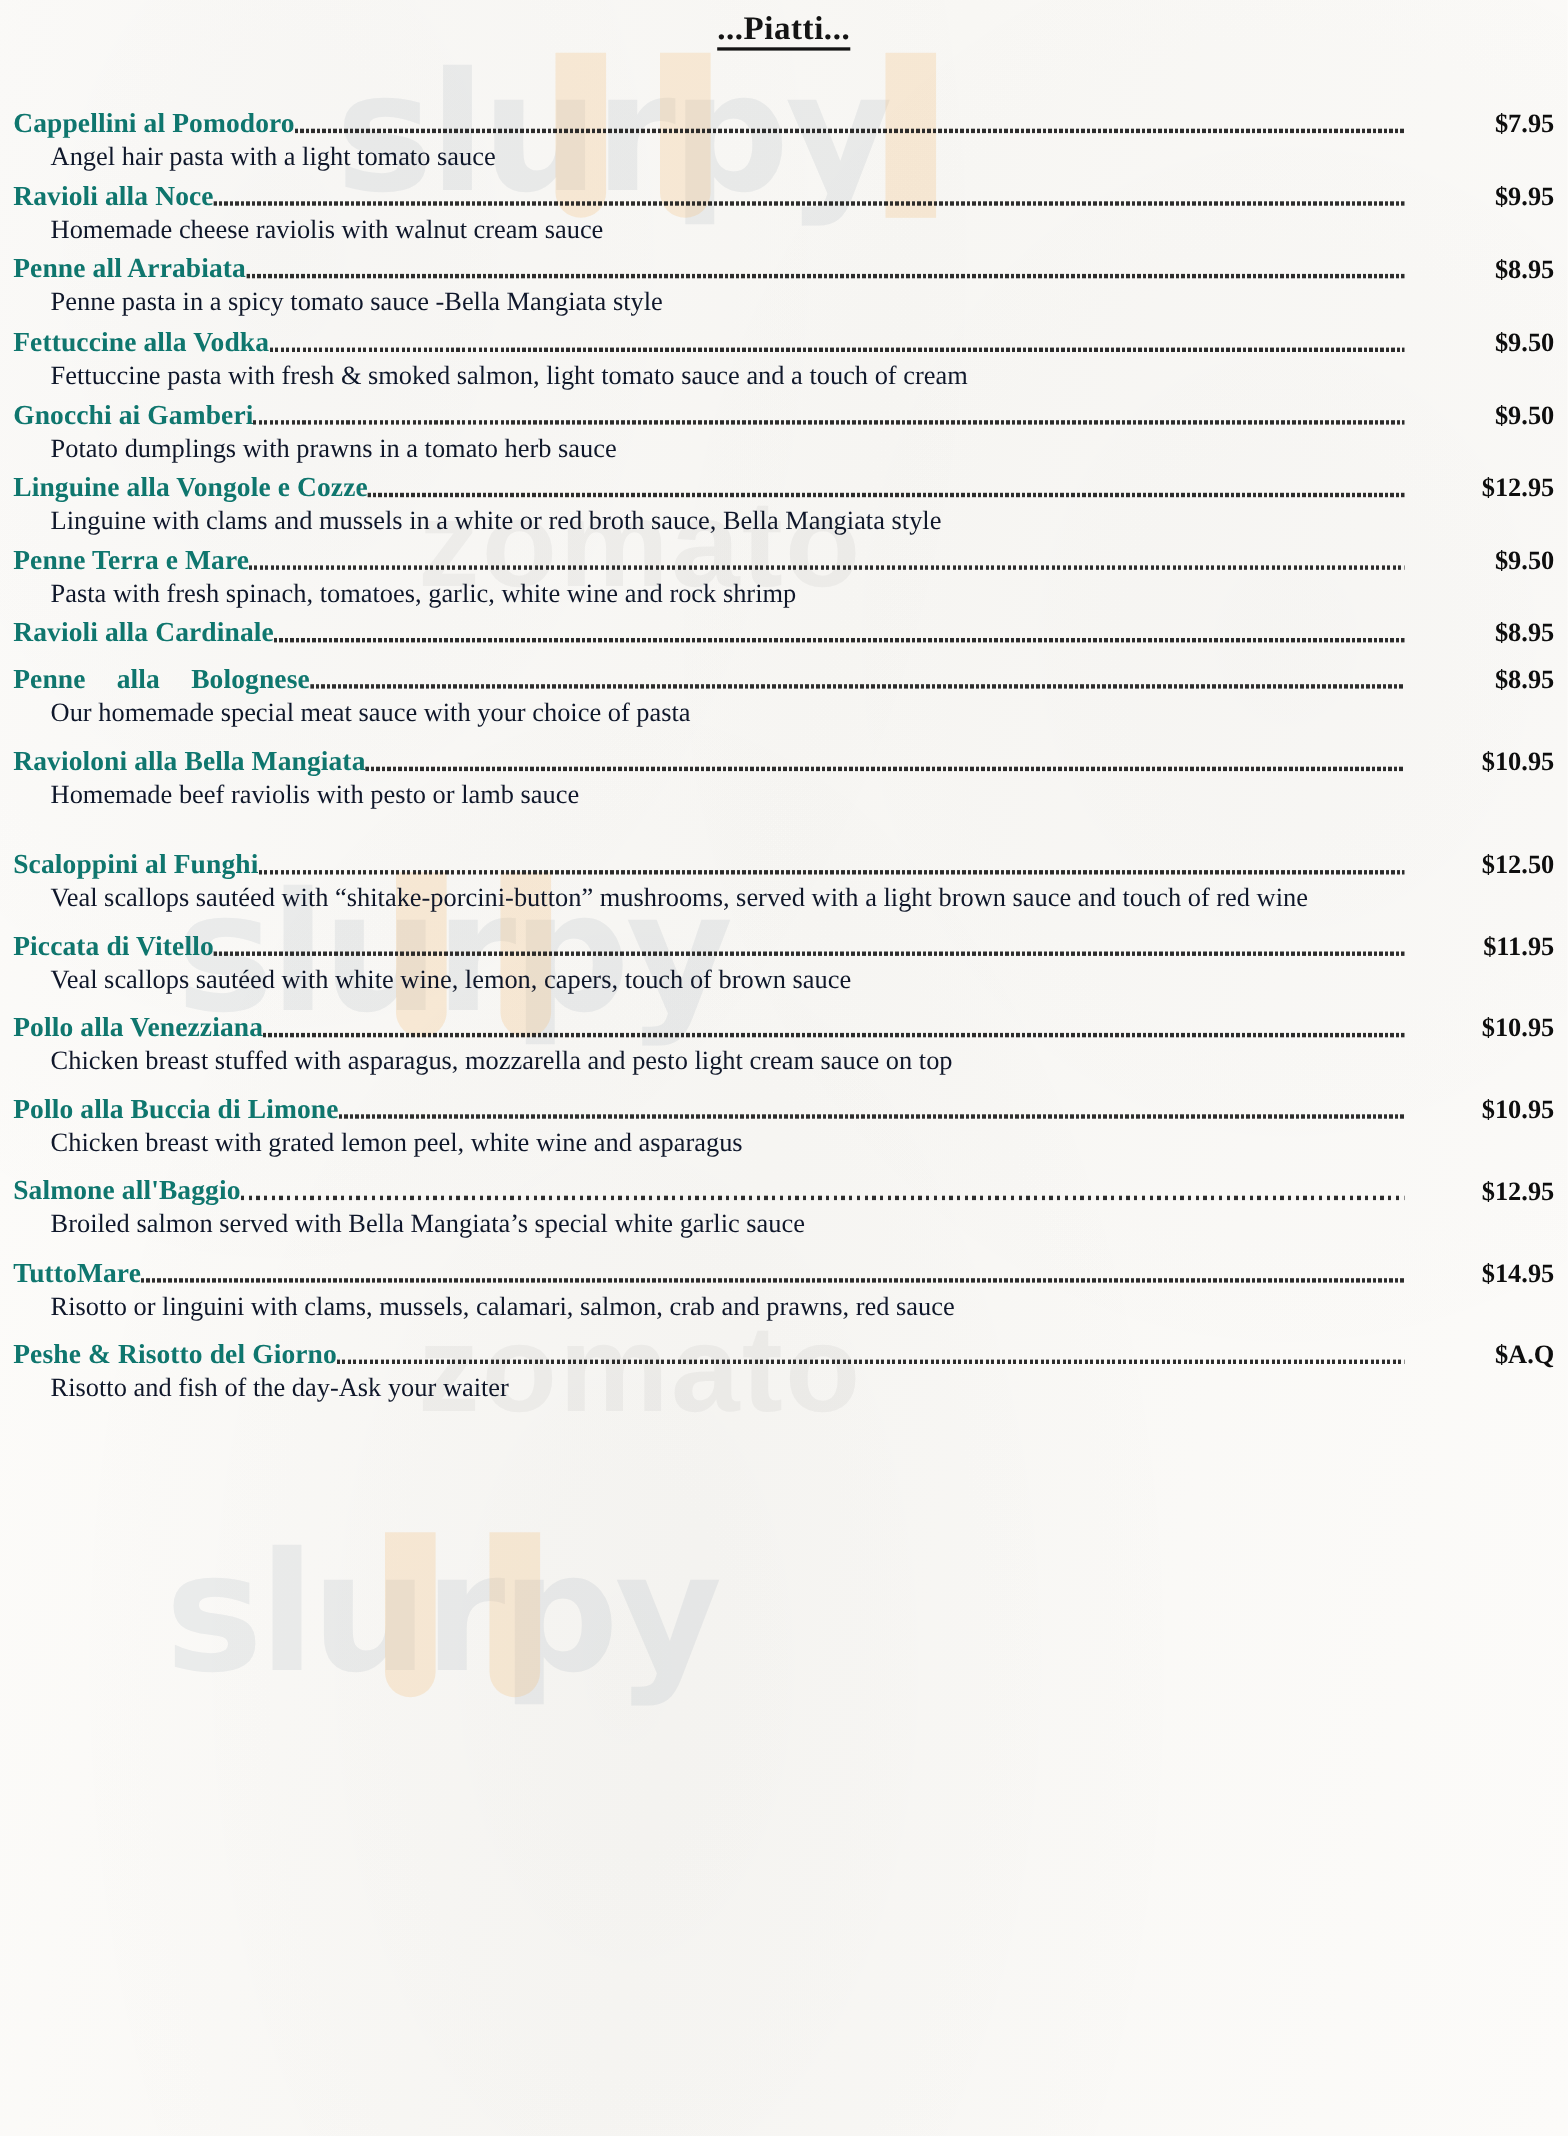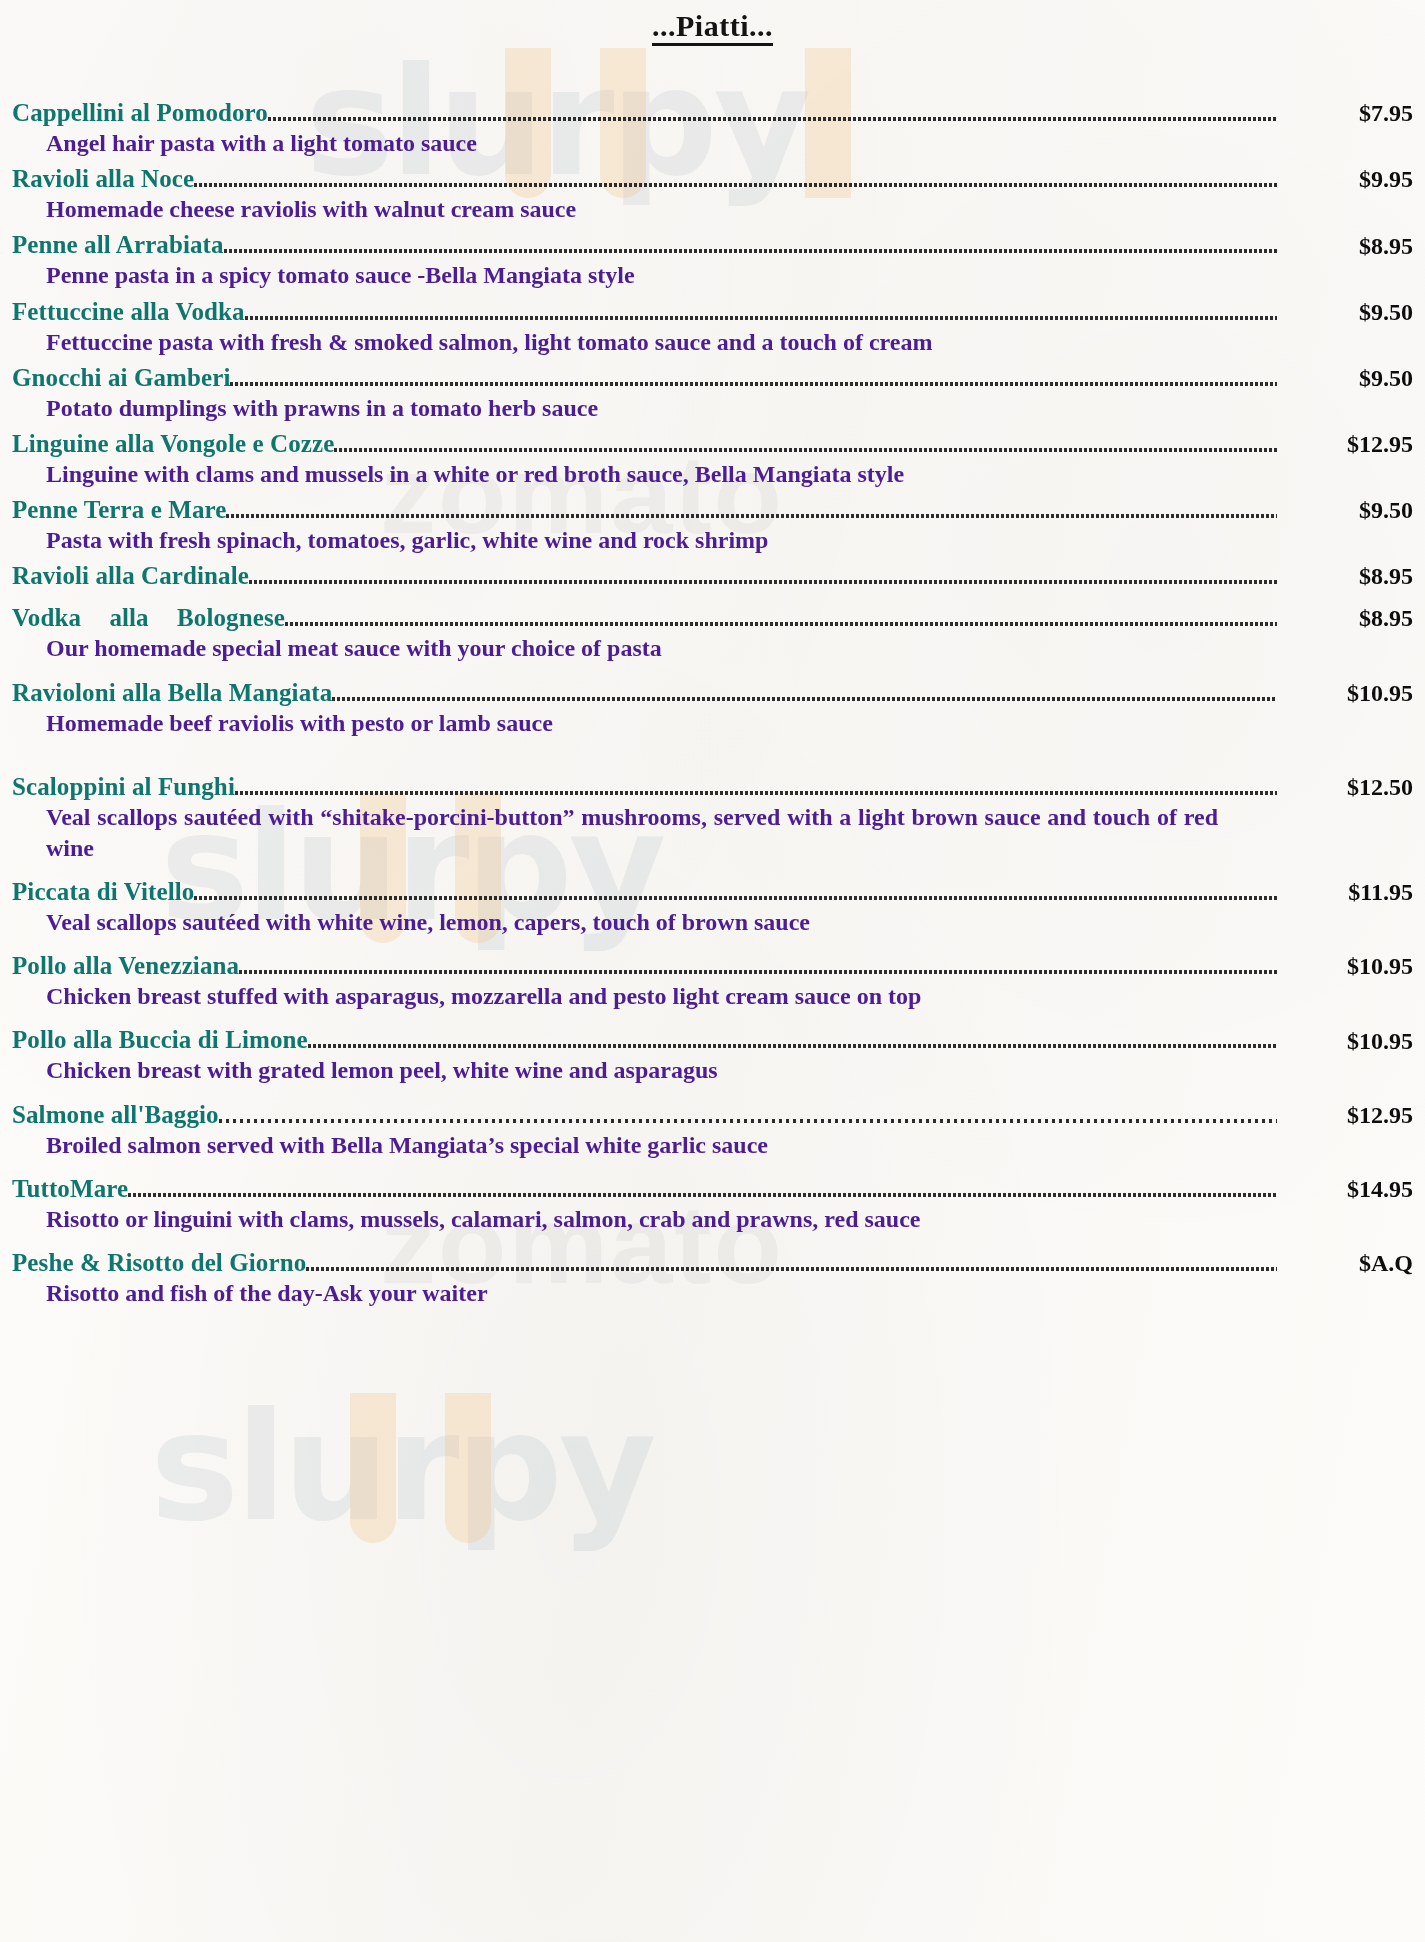--- a/index.html
+++ b/index.html
@@ -139,26 +139,26 @@
     font-size: 24px;
     font-weight: bold;
     color: #0e0e0e;
     white-space: nowrap;
     padding-left: 18px;
     line-height: 1.12;
   }
 
   .item-desc {
     font-size: 24px;
-    color: #4c1d95;
+    color: #0f172a;
     line-height: 1.30;
     margin: 1px 0 0 0;
     padding-left: 34px;
     padding-right: 195px;
-    font-weight: 700;
+    font-weight: 400;
   }
   .item-desc.justify {
     text-align: justify;
     text-align-last: left;
   }
 
   
   .item.gap-sm { margin-bottom: 6px; }
   .item.gap-md { margin-bottom: 14px; }
   .item.gap-lg { margin-bottom: 34px; }
@@ -268,21 +268,21 @@
     <div class="item gap-md">
       <div class="item-head">
         <div class="item-name">Ravioli alla Cardinale</div>
         <div class="leader dense"></div>
         <div class="item-price">$8.95</div>
       </div>
     </div>
 
     <div class="item gap-md">
       <div class="item-head">
-        <div class="item-name spaced">Vodka alla Bolognese</div>
+        <div class="item-name spaced">Penne alla Bolognese</div>
         <div class="leader dense"></div>
         <div class="item-price">$8.95</div>
       </div>
       <div class="item-desc">Our homemade special meat sauce with your choice of pasta</div>
     </div>
 
     <div class="item gap-lg">
       <div class="item-head">
         <div class="item-name">Ravioloni alla Bella Mangiata</div>
         <div class="leader dense"></div>

